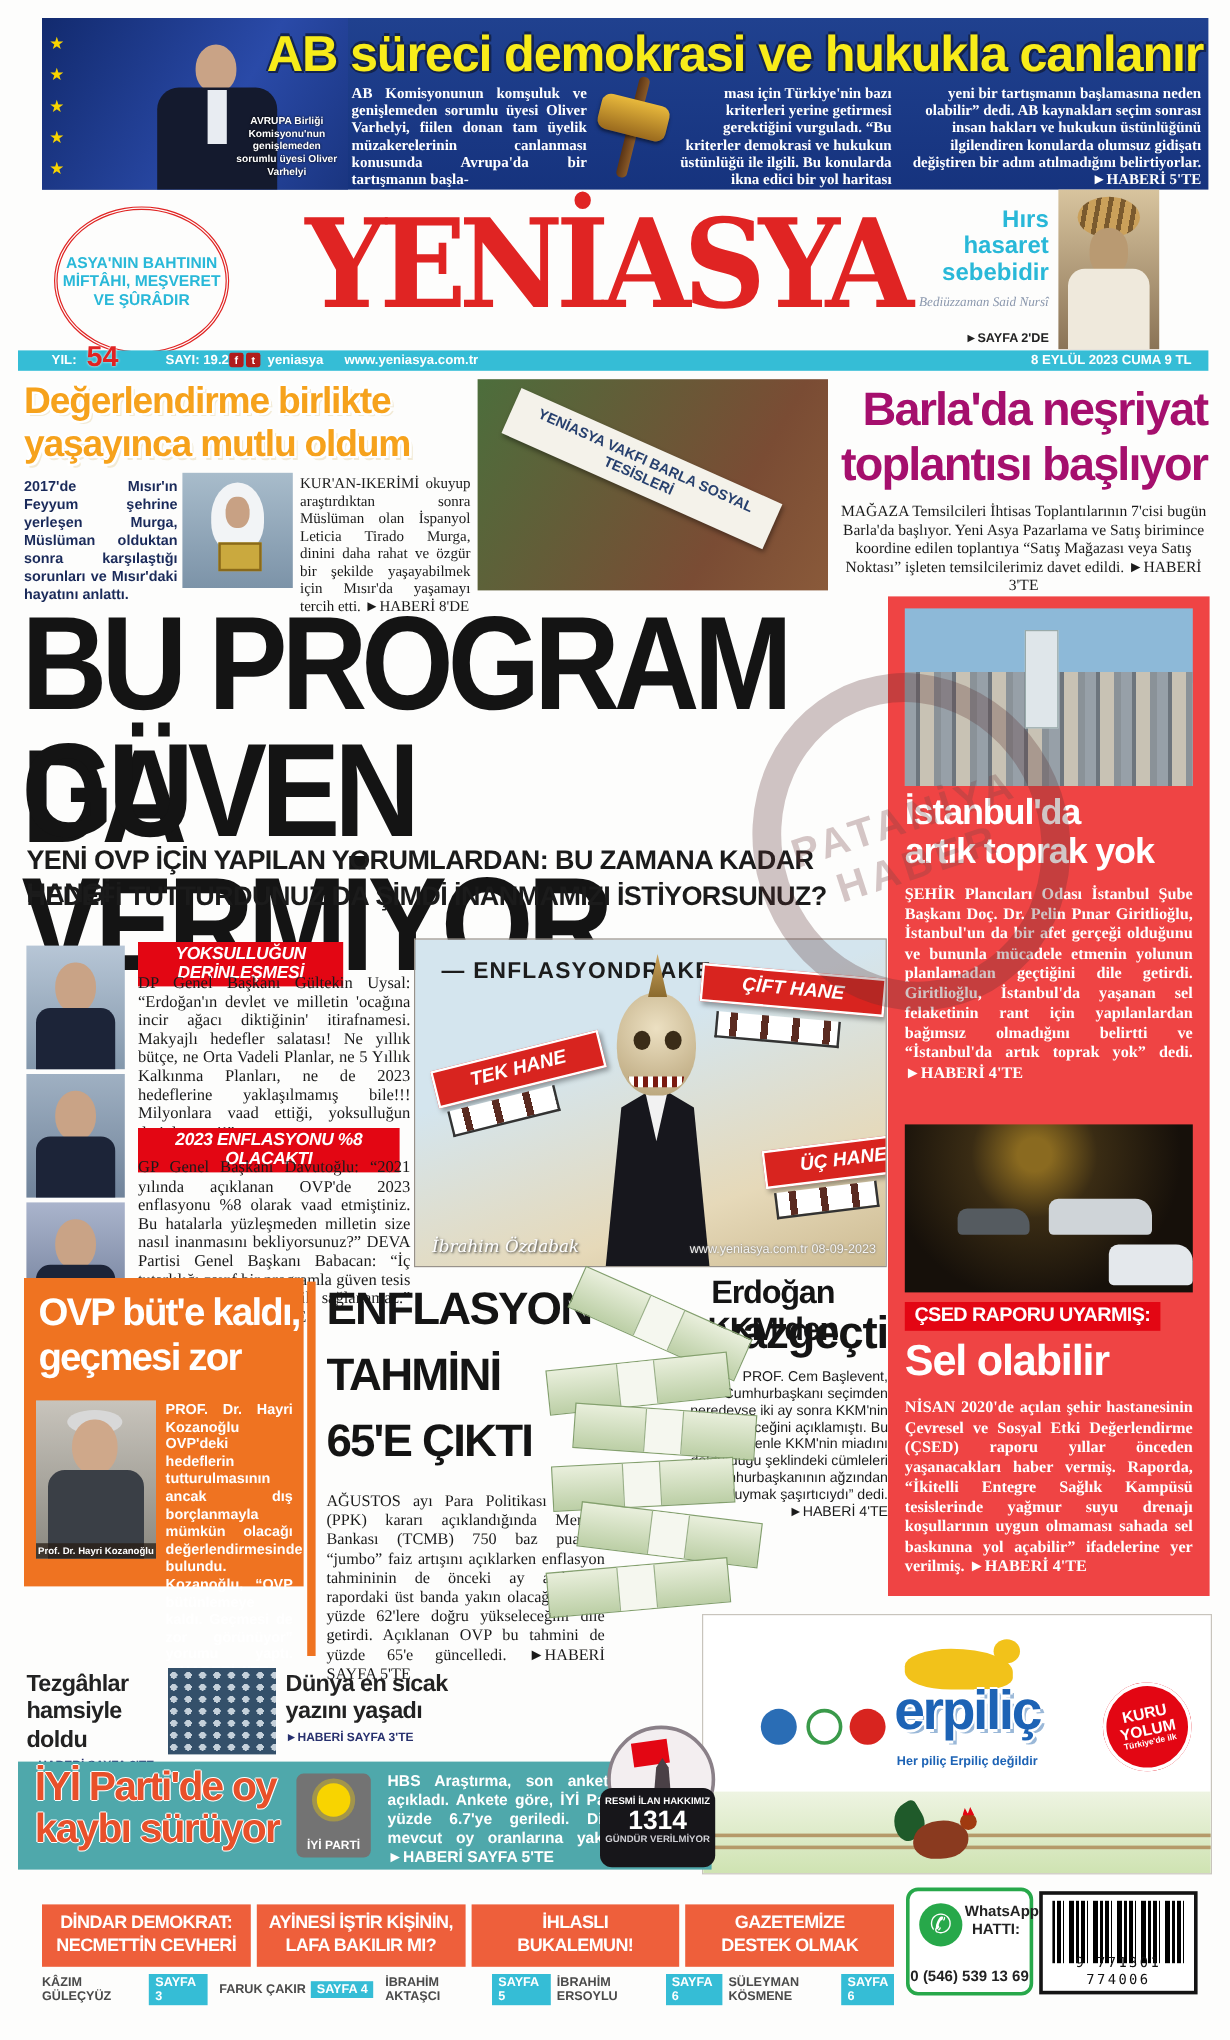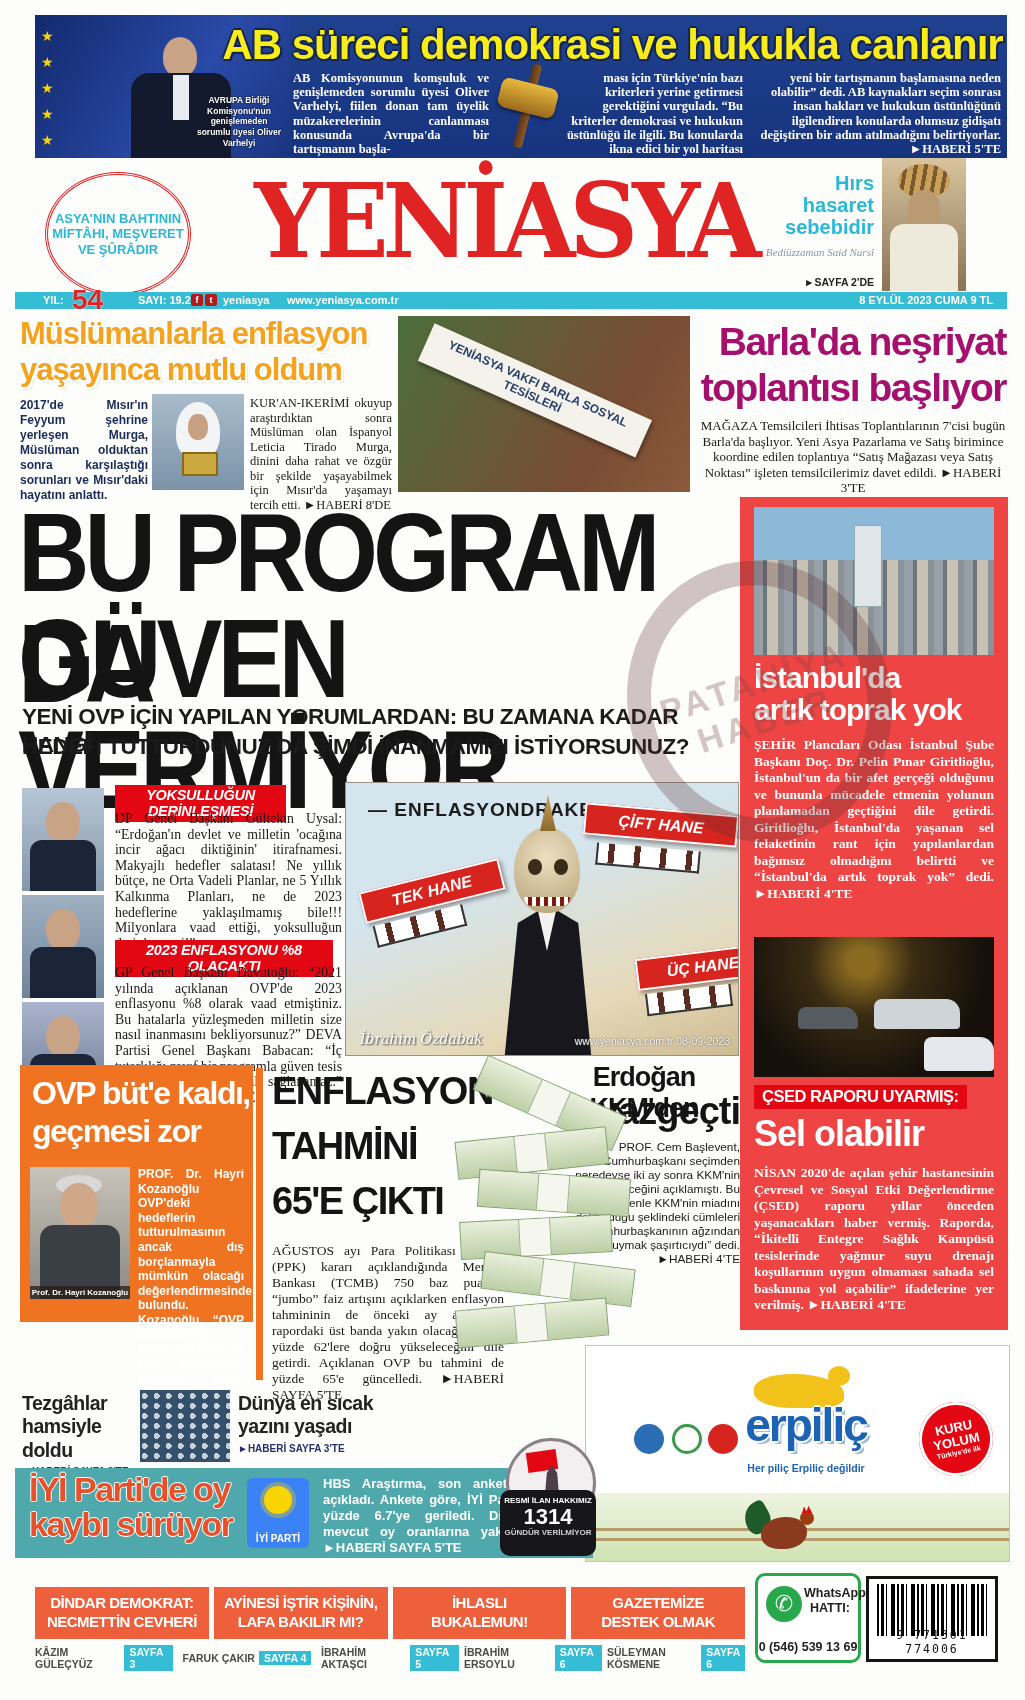--- a/index.html
+++ b/index.html
@@ -32,21 +32,21 @@
   .quote{left:762px;top:172px;width:112px;text-align:right;color:#29b8d8;font-weight:bold;font-size:20px;line-height:1.1;}
   .quote-author{left:762px;top:246px;width:112px;text-align:right;color:#8a97ad;font-style:italic;font-size:11px;font-family:"Liberation Serif",serif;line-height:1.2;}
   .quote-page{left:762px;top:276px;width:112px;text-align:right;color:#222;font-weight:bold;font-size:10.5px;}
   .ph-nursi{left:882px;top:158px;width:84px;height:133px;background:linear-gradient(180deg,#d8c49e,#8a7356);overflow:hidden;}
   .nursi-turban{position:absolute;left:16px;top:6px;width:52px;height:34px;border-radius:50%;background:repeating-linear-gradient(100deg,#caa05a 0 6px,#7a5a2e 6px 10px);}
   .nursi-face{position:absolute;left:26px;top:32px;width:32px;height:40px;border-radius:45%;background:#b99a72;}
   .nursi-body{position:absolute;left:8px;top:66px;width:68px;height:70px;border-radius:14px 14px 0 0;background:#efe9dc;}
   
   #dateline{left:15px;top:292px;width:992px;height:17px;background:#35bdd6;color:#fff;font-weight:bold;font-size:11px;}
   #dateline span{position:absolute;top:2px;}
-  .dl-yil{left:28px;} .dl-54{left:57px;top:-8px !important;color:#e02423;font-size:28px;text-shadow:0 0 2px #fff;}
+  .dl-yil{left:28px;} .dl-54{left:57px;top:-8px !important;color:#e02423;font-size:24px;text-shadow:0 0 2px #fff;}
   .dl-sayi{left:92px;padding-left:31px;} .soc{top:2px;width:12px;height:12px;background:#b01c1c;color:#fff;text-align:center;font-size:9px;line-height:12px;border-radius:2px;}
   .soc.f{left:176px;} .soc.t{left:190px;} .dl-social{left:208px;} .dl-web{left:272px;} .dl-date{right:14px;left:auto !important;}
   
   #murga{left:20px;top:316px;width:372px;height:176px;}
   .murga-h{position:absolute;left:0;color:#f6a21c;font-weight:bold;font-size:31px;letter-spacing:-1px;
     text-shadow:-2px 0 #fff,2px 0 #fff,0 2px #fff,0 -2px #fff,2px 2px #fff, -2px 2px #fff, 3px 3px 0 #caa13a33;}
   .murga-intro{position:absolute;left:0;top:82px;width:128px;color:#1a2a5a;font-weight:bold;font-size:12px;line-height:1.25;}
   .ph-quran{position:absolute;left:132px;top:78px;width:92px;height:96px;background:linear-gradient(180deg,#a8bccb,#7c93a8);overflow:hidden;}
   .hijab{position:absolute;left:24px;top:8px;width:44px;height:58px;border-radius:50% 50% 42% 42%;background:#f2f4f6;}
   .hijab-face{position:absolute;left:36px;top:20px;width:20px;height:26px;border-radius:45%;background:#c8a184;}
@@ -152,21 +152,21 @@
   
   .brief-h{color:#222;font-weight:bold;font-size:19.5px;letter-spacing:-0.5px;line-height:1.2;}
   .brief-page{color:#27306e;font-weight:bold;font-size:10px;margin-top:4px;}
   #brief1{left:22px;top:1392px;width:115px;} 
   .ph-fish{left:140px;top:1390px;width:90px;height:72px;background:radial-gradient(circle at 40% 60%,#c4d0da 0 3px,transparent 3px) 0 0/12px 10px,#34506a;}
   #brief2{left:238px;top:1392px;width:150px;}
   
   #iyibox{left:15px;top:1468px;width:578px;height:90px;background:#4fa8ab;}
   .iyi-h{position:absolute;left:14px;top:4px;color:#e8502a;font-weight:bold;font-size:34px;letter-spacing:-1.5px;line-height:1.03;
      text-shadow:-1px 0 #fff,1px 0 #fff,0 1px #fff,0 -1px #fff;}
-  .iyi-logo{position:absolute;left:232px;top:10px;width:62px;height:70px;background:#3b82f6;border-radius:6px;overflow:hidden;}
+  .iyi-logo{position:absolute;left:232px;top:10px;width:62px;height:70px;background:#737373;border-radius:6px;overflow:hidden;}
   .iyi-sun{position:absolute;left:17px;top:8px;width:28px;height:28px;border-radius:50%;background:#f8d400;box-shadow:0 0 0 4px rgba(248,212,0,.35);}
   .iyi-logo-text{position:absolute;left:0;bottom:4px;width:100%;text-align:center;color:#fff;font-weight:bold;font-size:10px;}
   .iyi-body{position:absolute;left:308px;top:8px;width:258px;color:#fff;font-weight:bold;font-size:13px;line-height:16px;text-align:justify;}
   
   #stamp{left:500px;top:1438px;width:96px;height:130px;z-index:6;}
   .stamp-circle{position:absolute;left:6px;top:0;width:84px;height:84px;border-radius:50%;background:#f3eef0;border:3px solid #8a8088;overflow:hidden;}
   .stamp-flag{position:absolute;left:18px;top:10px;width:30px;height:20px;background:#e30613;transform:rotate(-8deg);}
   .stamp-mon{position:absolute;left:30px;top:24px;width:26px;height:40px;background:#4a4046;clip-path:polygon(20% 100%,30% 20%,50% 0,70% 20%,80% 100%);}
   .stamp-ribbon{position:absolute;left:0;top:52px;width:96px;height:66px;background:#17161a;border-radius:10px;color:#fff;text-align:center;padding-top:6px;box-sizing:border-box;}
   .st-l1{font-size:8px;font-weight:bold;} .st-num{font-size:22px;font-weight:bold;line-height:1.05;} .st-l2{font-size:8px;font-weight:bold;color:#cfcfd4;}
@@ -225,21 +225,21 @@
     <span class="dl-54">54</span>
     <span class="dl-sayi">SAYI: 19.272</span>
     <span class="soc f">f</span>
     <span class="soc t">t</span>
     <span class="dl-social">yeniasya</span>
     <span class="dl-web">www.yeniasya.com.tr</span>
     <span class="dl-date">8 EYLÜL 2023 CUMA  9 TL</span>
   </div>
 
   <div id="murga" class="abs">
-    <div class="murga-h" style="top:0;">Müslümanlarla enflasyon</div>
+    <div class="murga-h" style="top:0;">Değerlendirme birlikte</div>
     <div class="murga-h" style="top:36px;">yaşayınca mutlu oldum</div>
     <div class="murga-intro just">2017'de Mısır'ın Feyyum şehrine yerleşen Murga, Müslüman olduktan sonra karşılaştığı sorunları ve Mısır'daki hayatını anlattı.</div>
     <div class="ph-quran">
       <div class="hijab"></div>
       <div class="hijab-face"></div>
       <div class="quran"></div>
     </div>
     <div class="murga-body serif just">KUR'AN-IKERİMİ okuyup araştırdıktan sonra Müslüman olan İspanyol Leticia Tirado Murga, dinini daha rahat ve özgür bir şekilde yaşayabilmek için Mısır'da yaşamayı tercih etti. ►HABERİ 8'DE</div>
   </div>
 

